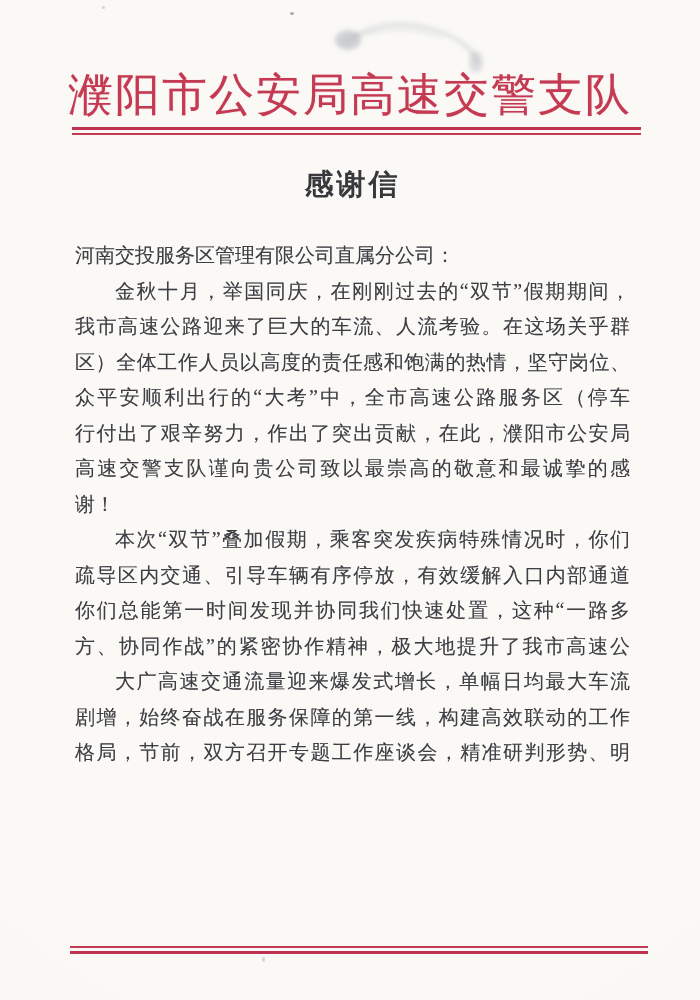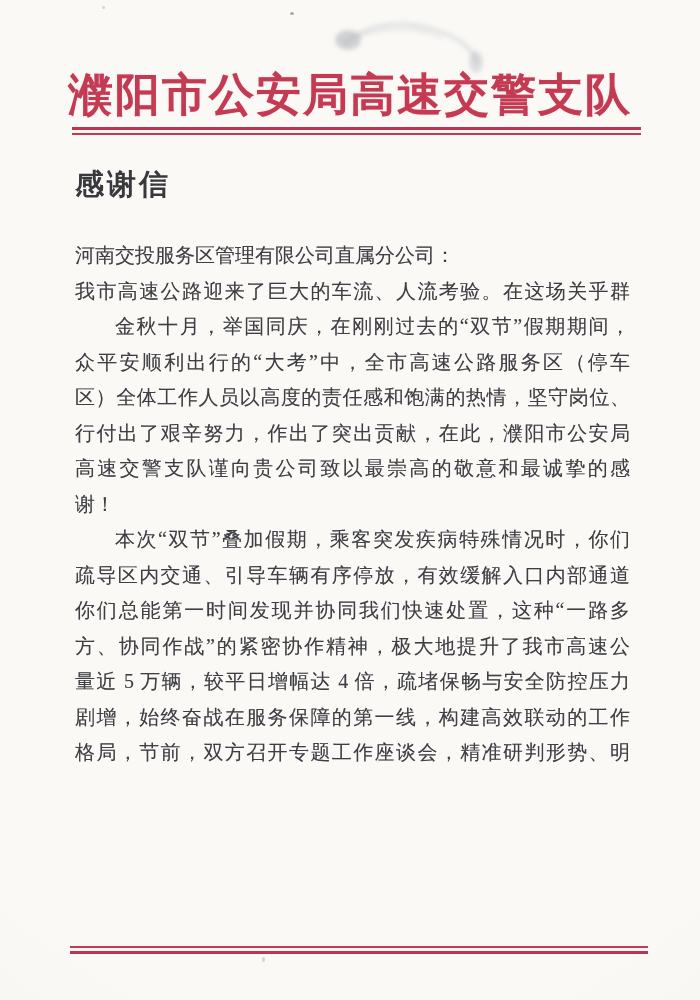--- a/index.html
+++ b/index.html
@@ -14,39 +14,39 @@
     overflow: hidden;
     background:
       radial-gradient(ellipse 140% 110% at 50% 42%, #faf9f6 55%, #f3f2ee 85%, #ecebe7 100%);
   }
   
   .letterhead {
     position: absolute;
     top: 70px; left: 0; width: 700px;
     text-align: center;
     font-size: 45px;
-    font-weight: 700;
+    font-weight: 400;
     letter-spacing: 2px;
     line-height: 1.15;
     color: #c53a53;
     text-shadow: 0 0 1px rgba(197, 58, 83, 0.45);
   }
   .rule-top {
     position: absolute;
     top: 127px; left: 72px; width: 569px;
     height: 3px;
     border-top: 3px solid #bb304a;
     border-top-color: #bd3350;
     border-bottom: 2px solid #c43a55;
   }
   .doc-title {
     position: absolute;
     top: 165px; left: 75px; width: 555px;
     margin: 0;
-    text-align: left;
+    text-align: center;
     font-size: 29px;
     font-weight: 700;
     color: #38383d;
     letter-spacing: 3px;
   }
   
   .letter-body {
     position: absolute;
     top: 238px; left: 75px; width: 555px;
     font-size: 20px;
@@ -99,31 +99,31 @@
   <div class="speck speck-b"></div>
   <div class="speck speck-c"></div>
 
   <div class="letterhead">濮阳市公安局高速交警支队</div>
   <div class="rule-top"></div>
 
   <h1 class="doc-title">感谢信</h1>
 
   <div class="letter-body">
     <div class="ln short">河南交投服务区管理有限公司直属分公司：</div>
+    <div class="ln indent">金秋十月，举国同庆，在刚刚过去的“双节”假期期间，</div>
     <div class="ln">我市高速公路迎来了巨大的车流、人流考验。在这场关乎群</div>
-    <div class="ln indent">金秋十月，举国同庆，在刚刚过去的“双节”假期期间，</div>
+    <div class="ln">区）全体工作人员以高度的责任感和饱满的热情，坚守岗位、</div>
     <div class="ln">众平安顺利出行的“大考”中，全市高速公路服务区（停车</div>
-    <div class="ln">区）全体工作人员以高度的责任感和饱满的热情，坚守岗位、</div>
     <div class="ln">行付出了艰辛努力，作出了突出贡献，在此，濮阳市公安局</div>
     <div class="ln">高速交警支队谨向贵公司致以最崇高的敬意和最诚挚的感</div>
     <div class="ln short">谢！</div>
     <div class="ln indent">本次“双节”叠加假期，乘客突发疾病特殊情况时，你们</div>
     <div class="ln">疏导区内交通、引导车辆有序停放，有效缓解入口内部通道</div>
     <div class="ln">你们总能第一时间发现并协同我们快速处置，这种“一路多</div>
     <div class="ln">方、协同作战”的紧密协作精神，极大地提升了我市高速公</div>
-    <div class="ln">量近 5 万辆，较平日增幅达 4 倍，疏堵保畅与安全防控压力</div>
+    <div class="ln indent">大广高速交通流量迎来爆发式增长，单幅日均最大车流</div>
     <div class="ln">剧增，始终奋战在服务保障的第一线，构建高效联动的工作</div>
     <div class="ln">格局，节前，双方召开专题工作座谈会，精准研判形势、明</div>
   </div>
 
   <div class="rule-bottom"></div>
 
 </div>
 
 </body></html>

